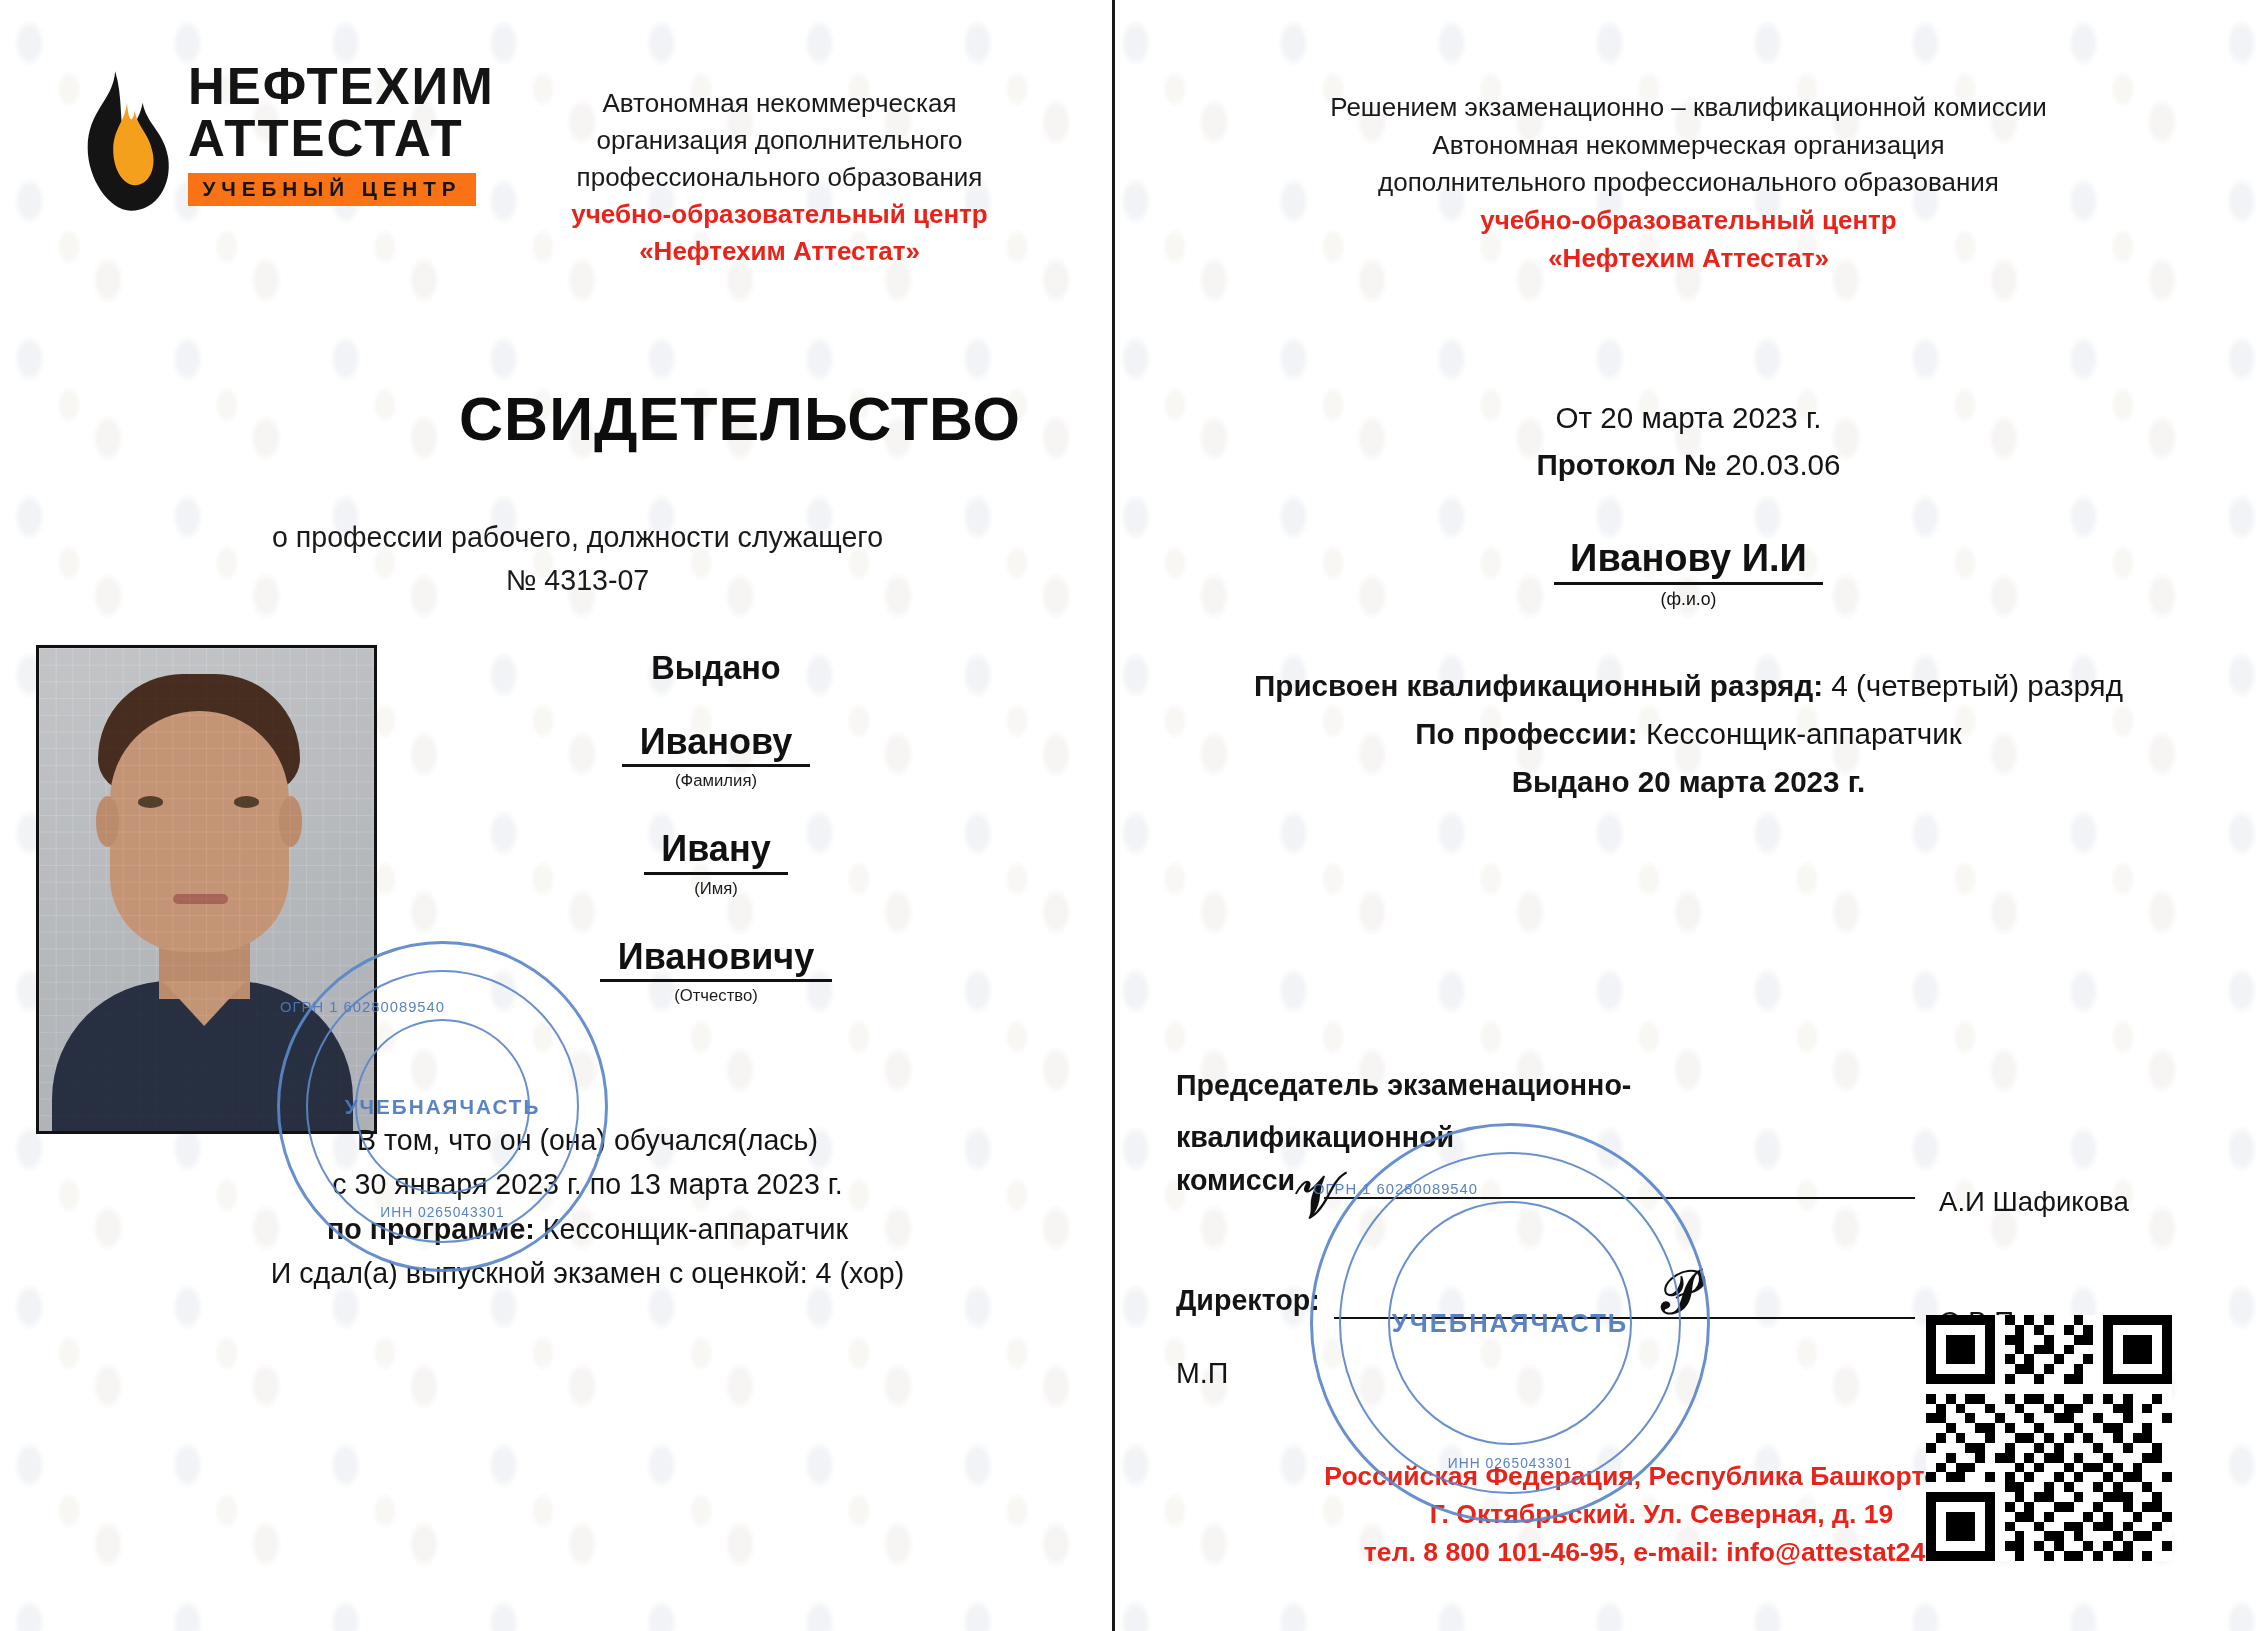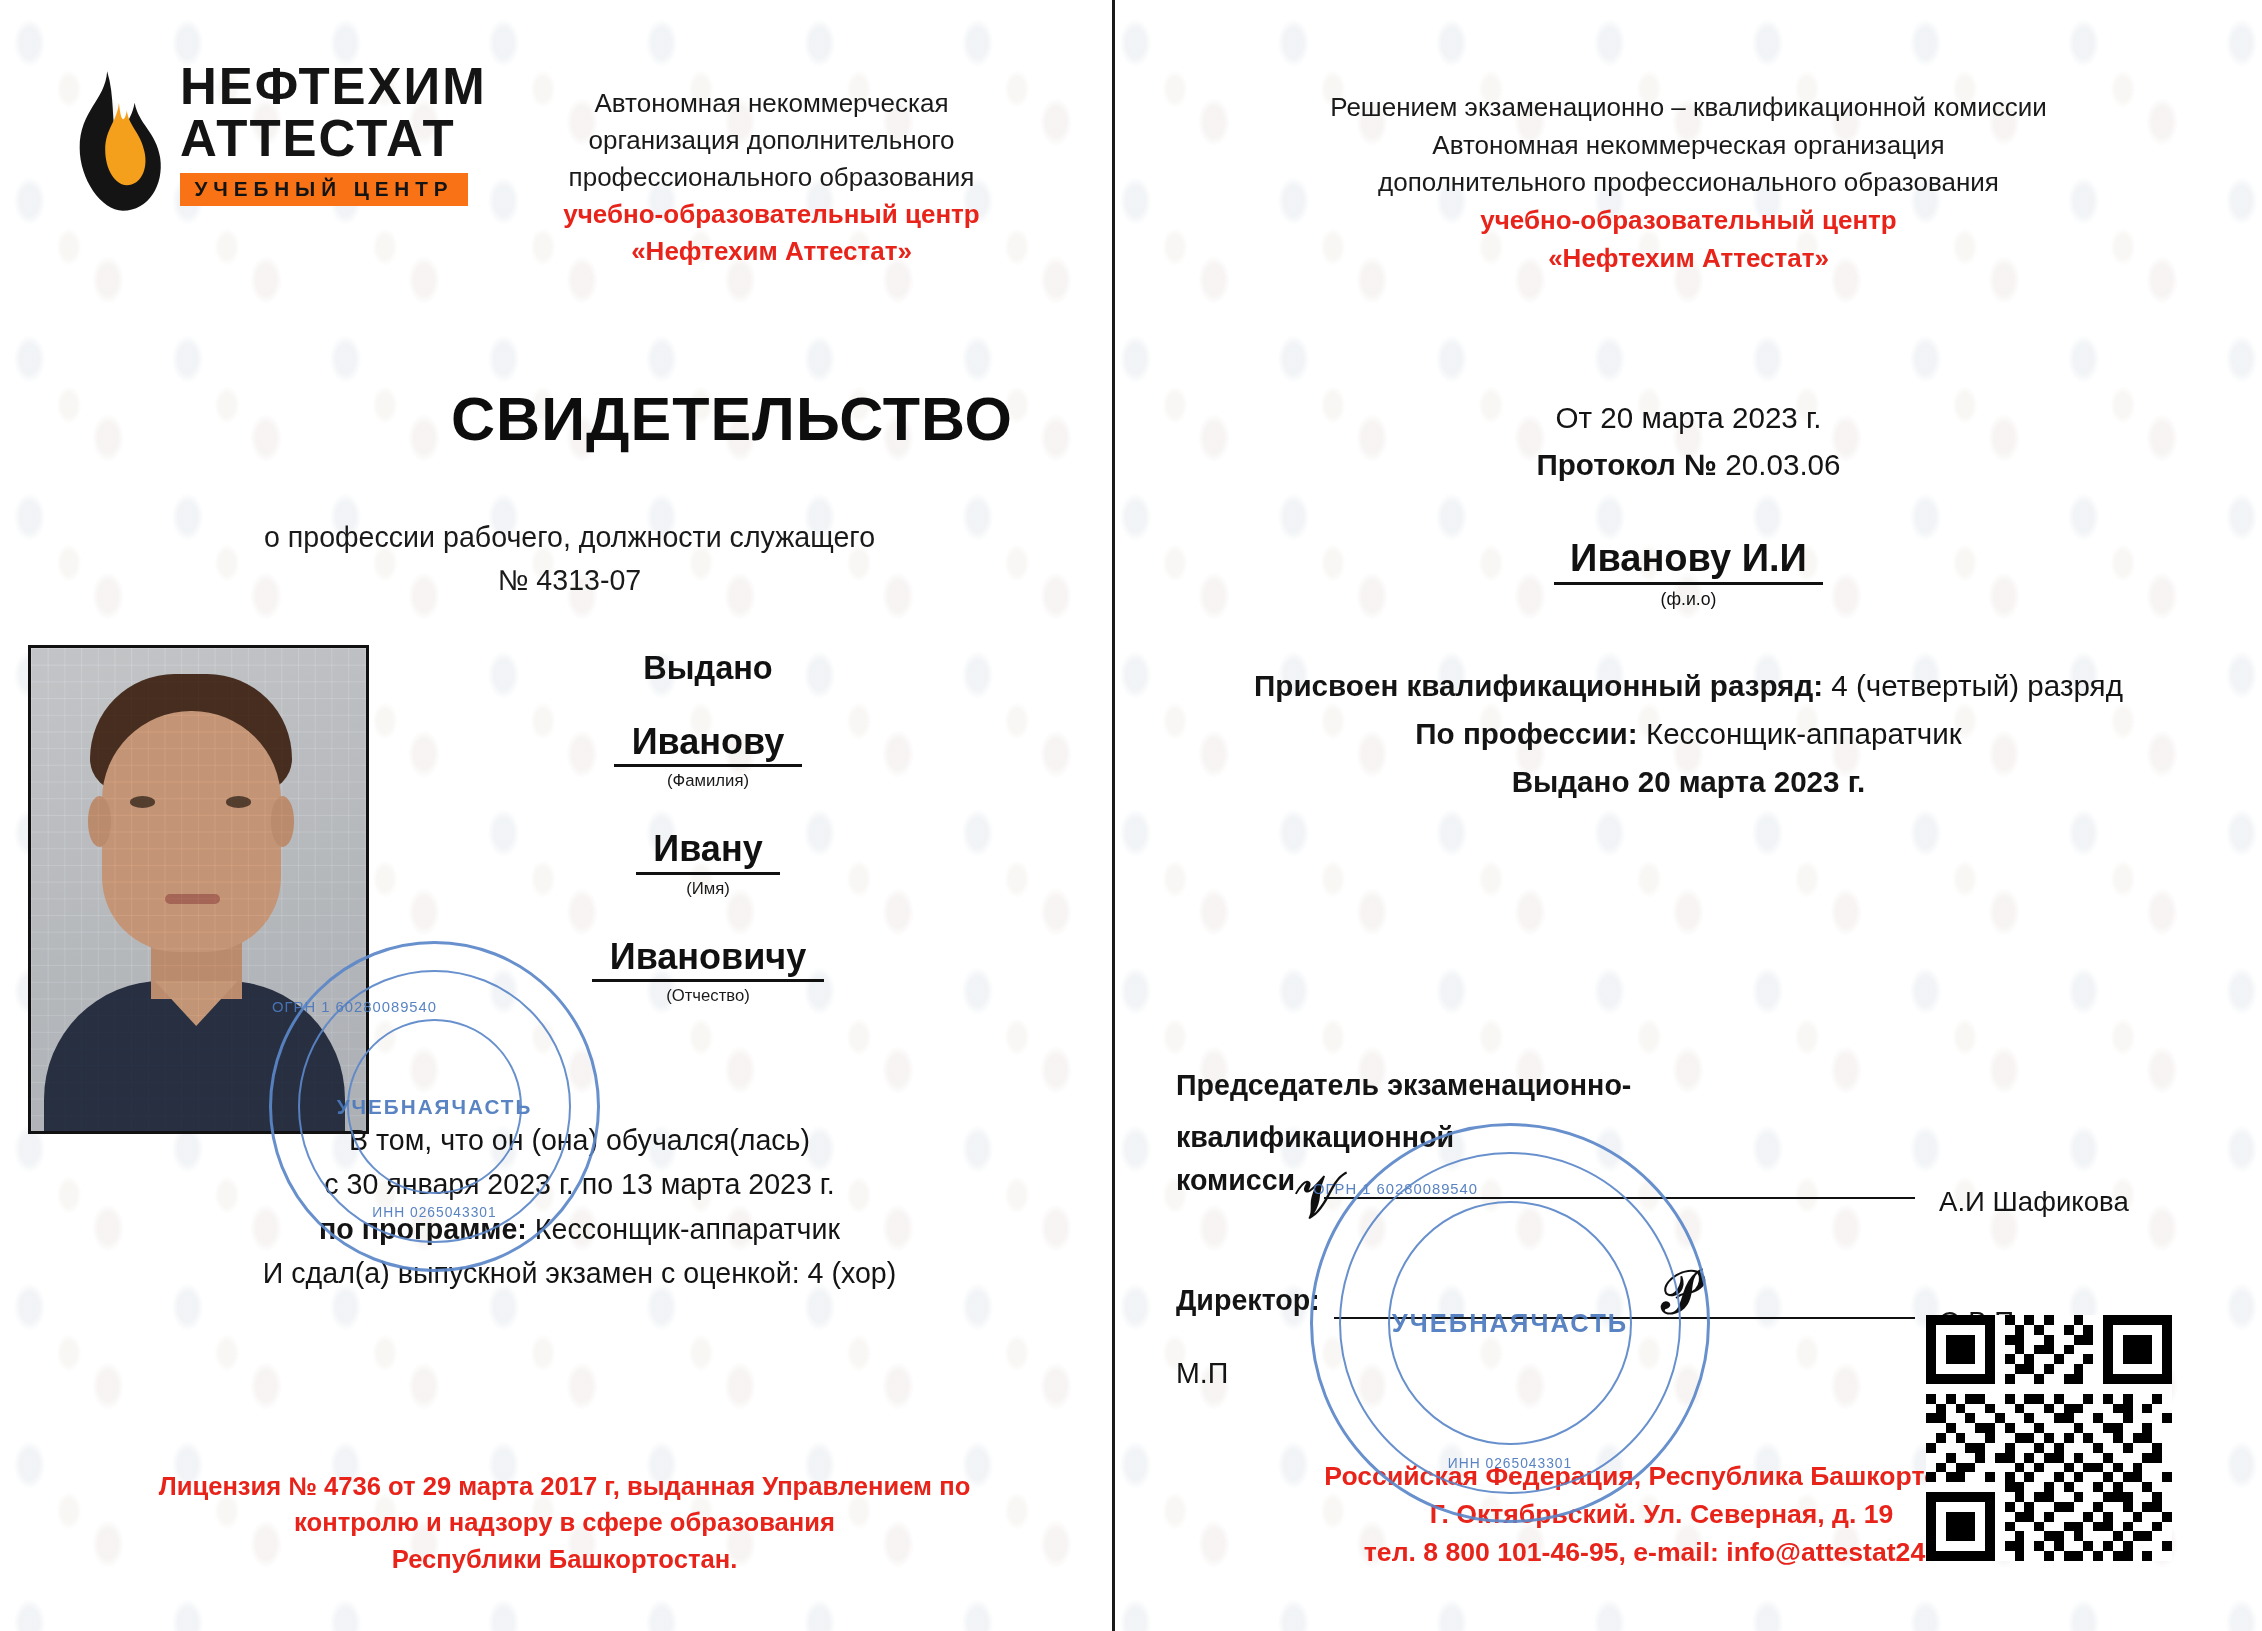--- a/index.html
+++ b/index.html
@@ -36,21 +36,21 @@
     top: 0;
     width: 3px;
     height: 1631px;
     background: #1a1a1a;
   }
   .panel {
     position: absolute;
     top: 0;
     height: 1631px;
   }
-  #left-panel { left: 8px; width: 1112px; }
+  #left-panel { left: 16px; width: 1112px; }
   #right-panel { left: 1115px; width: 1148px; }
   .bold { font-weight: bold; }
   .red { color: #e8231a; }
 
   
   #logo-block {
     position: absolute;
     left: 44px;
     top: 61px;
     width: 424px;
@@ -496,25 +496,20 @@
       <div class="inner-ring"></div>
       <div class="inner-ring2"></div>
       <div class="ogrn">ОГРН 1 60280089540</div>
       <div class="core">
         <div>УЧЕБНАЯ</div>
         <div>ЧАСТЬ</div>
       </div>
       <div class="inn">ИНН 0265043301</div>
     </div>
 
-    <div id="license">
-      <div>Лицензия № 4736 от 29 марта 2017 г, выданная Управлением по</div>
-      <div>контролю и надзору в сфере образования</div>
-      <div>Республики Башкортостан.</div>
-    </div>
   </div>
 
   <div class="panel" id="right-panel">
 
     <div id="right-org">
       <div>Решением экзаменационно – квалификационной комиссии</div>
       <div>Автономная некоммерческая организация</div>
       <div>дополнительного профессионального образования</div>
       <div class="red">учебно-образовательный центр</div>
       <div class="red">«Нефтехим Аттестат»</div>

